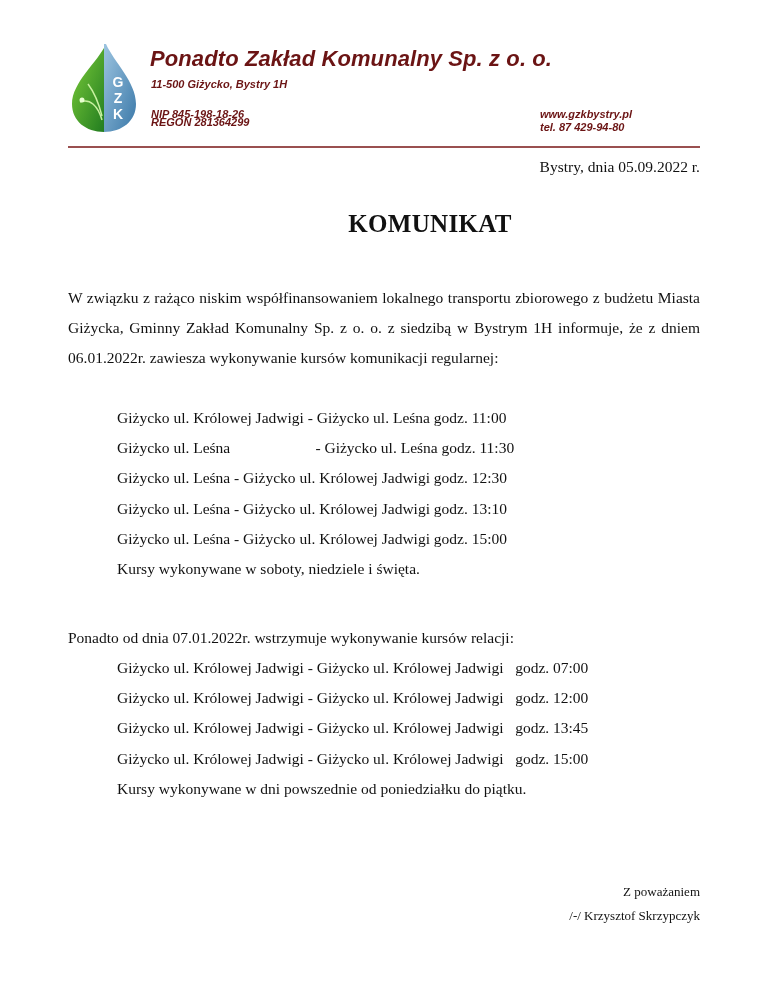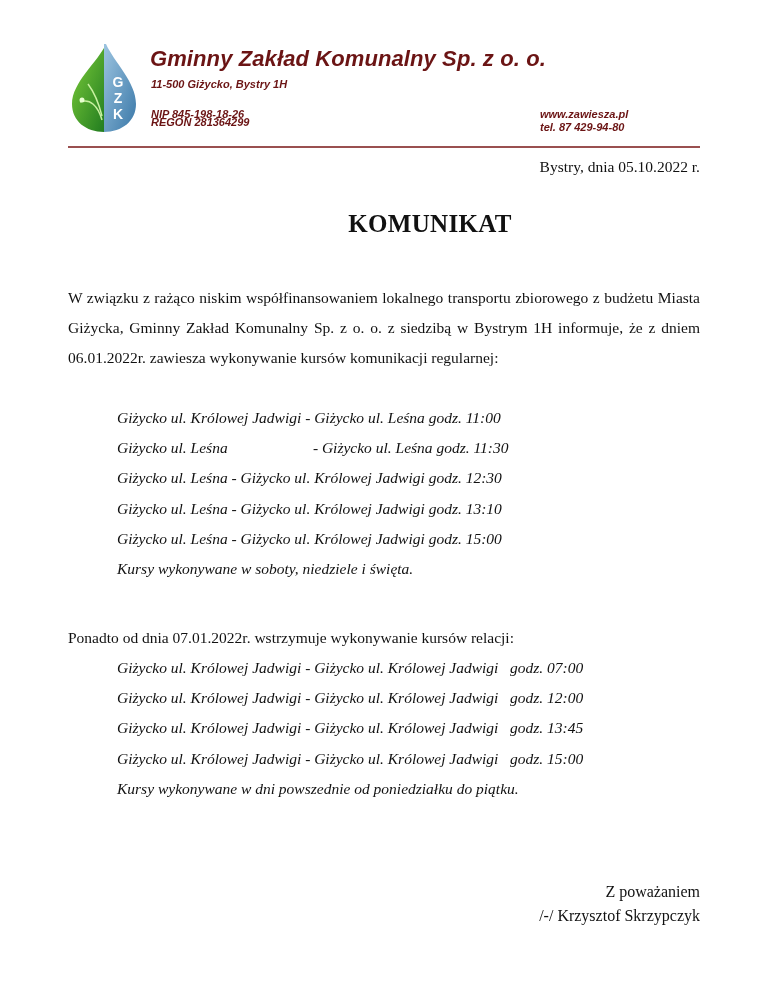--- a/index.html
+++ b/index.html
@@ -11,24 +11,24 @@
   .nip { left: 151px; top: 108px; }
   .regon { left: 151px; top: 116px; }
   .www { left: 540px; top: 108px; }
   .tel { left: 540px; top: 121px; }
   .header-rule { position: absolute; left: 68px; top: 146px; width: 632px; height: 2px; background: #9a5050; }
   .date { position: absolute; right: 68px; top: 158px; font-size: 15.5px; white-space: nowrap; }
   .title { position: absolute; left: 0; width: 768px; top: 210px; text-align: center; font-weight: bold; font-size: 25px; letter-spacing: 0.3px; margin-left: 46px; }
   .body-para { position: absolute; left: 68px; top: 283px; width: 632px; font-size: 15.5px; line-height: 30.2px; text-align: justify; text-align-last: left; }
   .list { position: absolute; left: 117px; font-size: 15.5px; line-height: 30.2px; }
   .list1 { top: 403px; }
-  .list-row { white-space: pre; font-style: italic; }
+  .list-row { white-space: pre; }
   .para2 { position: absolute; left: 68px; top: 623px; font-size: 15.5px; line-height: 30.2px; white-space: nowrap; }
   .list2 { top: 653px; }
-  .signature { position: absolute; right: 68px; top: 880px; text-align: right; font-size: 16px; line-height: 24px; }
+  .signature { position: absolute; right: 68px; top: 880px; text-align: right; font-size: 13px; line-height: 24px; }
 </style>
 </head>
 <body>
 
 <div class="logo">
   <svg width="72" height="92" viewBox="0 0 72 92">
     <defs>
       <linearGradient id="gl" x1="0" y1="0" x2="1" y2="1">
         <stop offset="0" stop-color="#7fcf3a"></stop>
         <stop offset="1" stop-color="#1f7a1f"></stop>
@@ -42,29 +42,29 @@
     <path d="M38 2 C46 20 68 40 68 62 C68 79 54 90 36 90 L36 2 Z" fill="url(#bl)"></path>
     <path d="M12 60 C22 56 30 64 34 78" stroke="#c8f0a0" stroke-width="1.5" fill="none"></path>
     <path d="M20 42 C26 50 30 58 34 74" stroke="#c8f0a0" stroke-width="1.5" fill="none"></path>
     <circle cx="14" cy="58" r="2.5" fill="#e8ffd0"></circle>
     <text x="50" y="45" font-family="Liberation Sans, sans-serif" font-size="14" fill="#ffffff" text-anchor="middle" font-weight="bold">G</text>
     <text x="50" y="61" font-family="Liberation Sans, sans-serif" font-size="14" fill="#ffffff" text-anchor="middle" font-weight="bold">Z</text>
     <text x="50" y="77" font-family="Liberation Sans, sans-serif" font-size="14" fill="#ffffff" text-anchor="middle" font-weight="bold">K</text>
   </svg>
 </div>
 
-<div class="company-name">Gminny Zakład Komunalny Sp. z o. o.</div>
+<div class="company-name">Ponadto Zakład Komunalny Sp. z o. o.</div>
 <div class="small-red addr">11-500 Giżycko, Bystry 1H</div>
 <div class="small-red nip">NIP 845-198-18-26</div>
 <div class="small-red regon">REGON 281364299</div>
-<div class="small-red www">www.zawiesza.pl</div>
+<div class="small-red www">www.gzkbystry.pl</div>
 <div class="small-red tel">tel. 87 429-94-80</div>
 <div class="header-rule"></div>
 
-<div class="date">Bystry, dnia 05.10.2022 r.</div>
+<div class="date">Bystry, dnia 05.09.2022 r.</div>
 
 <div class="title">KOMUNIKAT</div>
 
 <div class="body-para">W związku z rażąco niskim współfinansowaniem lokalnego transportu zbiorowego z budżetu Miasta Giżycka, Gminny Zakład Komunalny Sp. z o. o. z siedzibą w Bystrym 1H informuje, że z dniem 06.01.2022r. zawiesza wykonywanie kursów komunikacji regularnej:</div>
 
 <div class="list list1">
   <div class="list-row">Giżycko ul. Królowej Jadwigi - Giżycko ul. Leśna godz. 11:00</div>
   <div class="list-row">Giżycko ul. Leśna                      - Giżycko ul. Leśna godz. 11:30</div>
   <div class="list-row">Giżycko ul. Leśna - Giżycko ul. Królowej Jadwigi godz. 12:30</div>
   <div class="list-row">Giżycko ul. Leśna - Giżycko ul. Królowej Jadwigi godz. 13:10</div>

